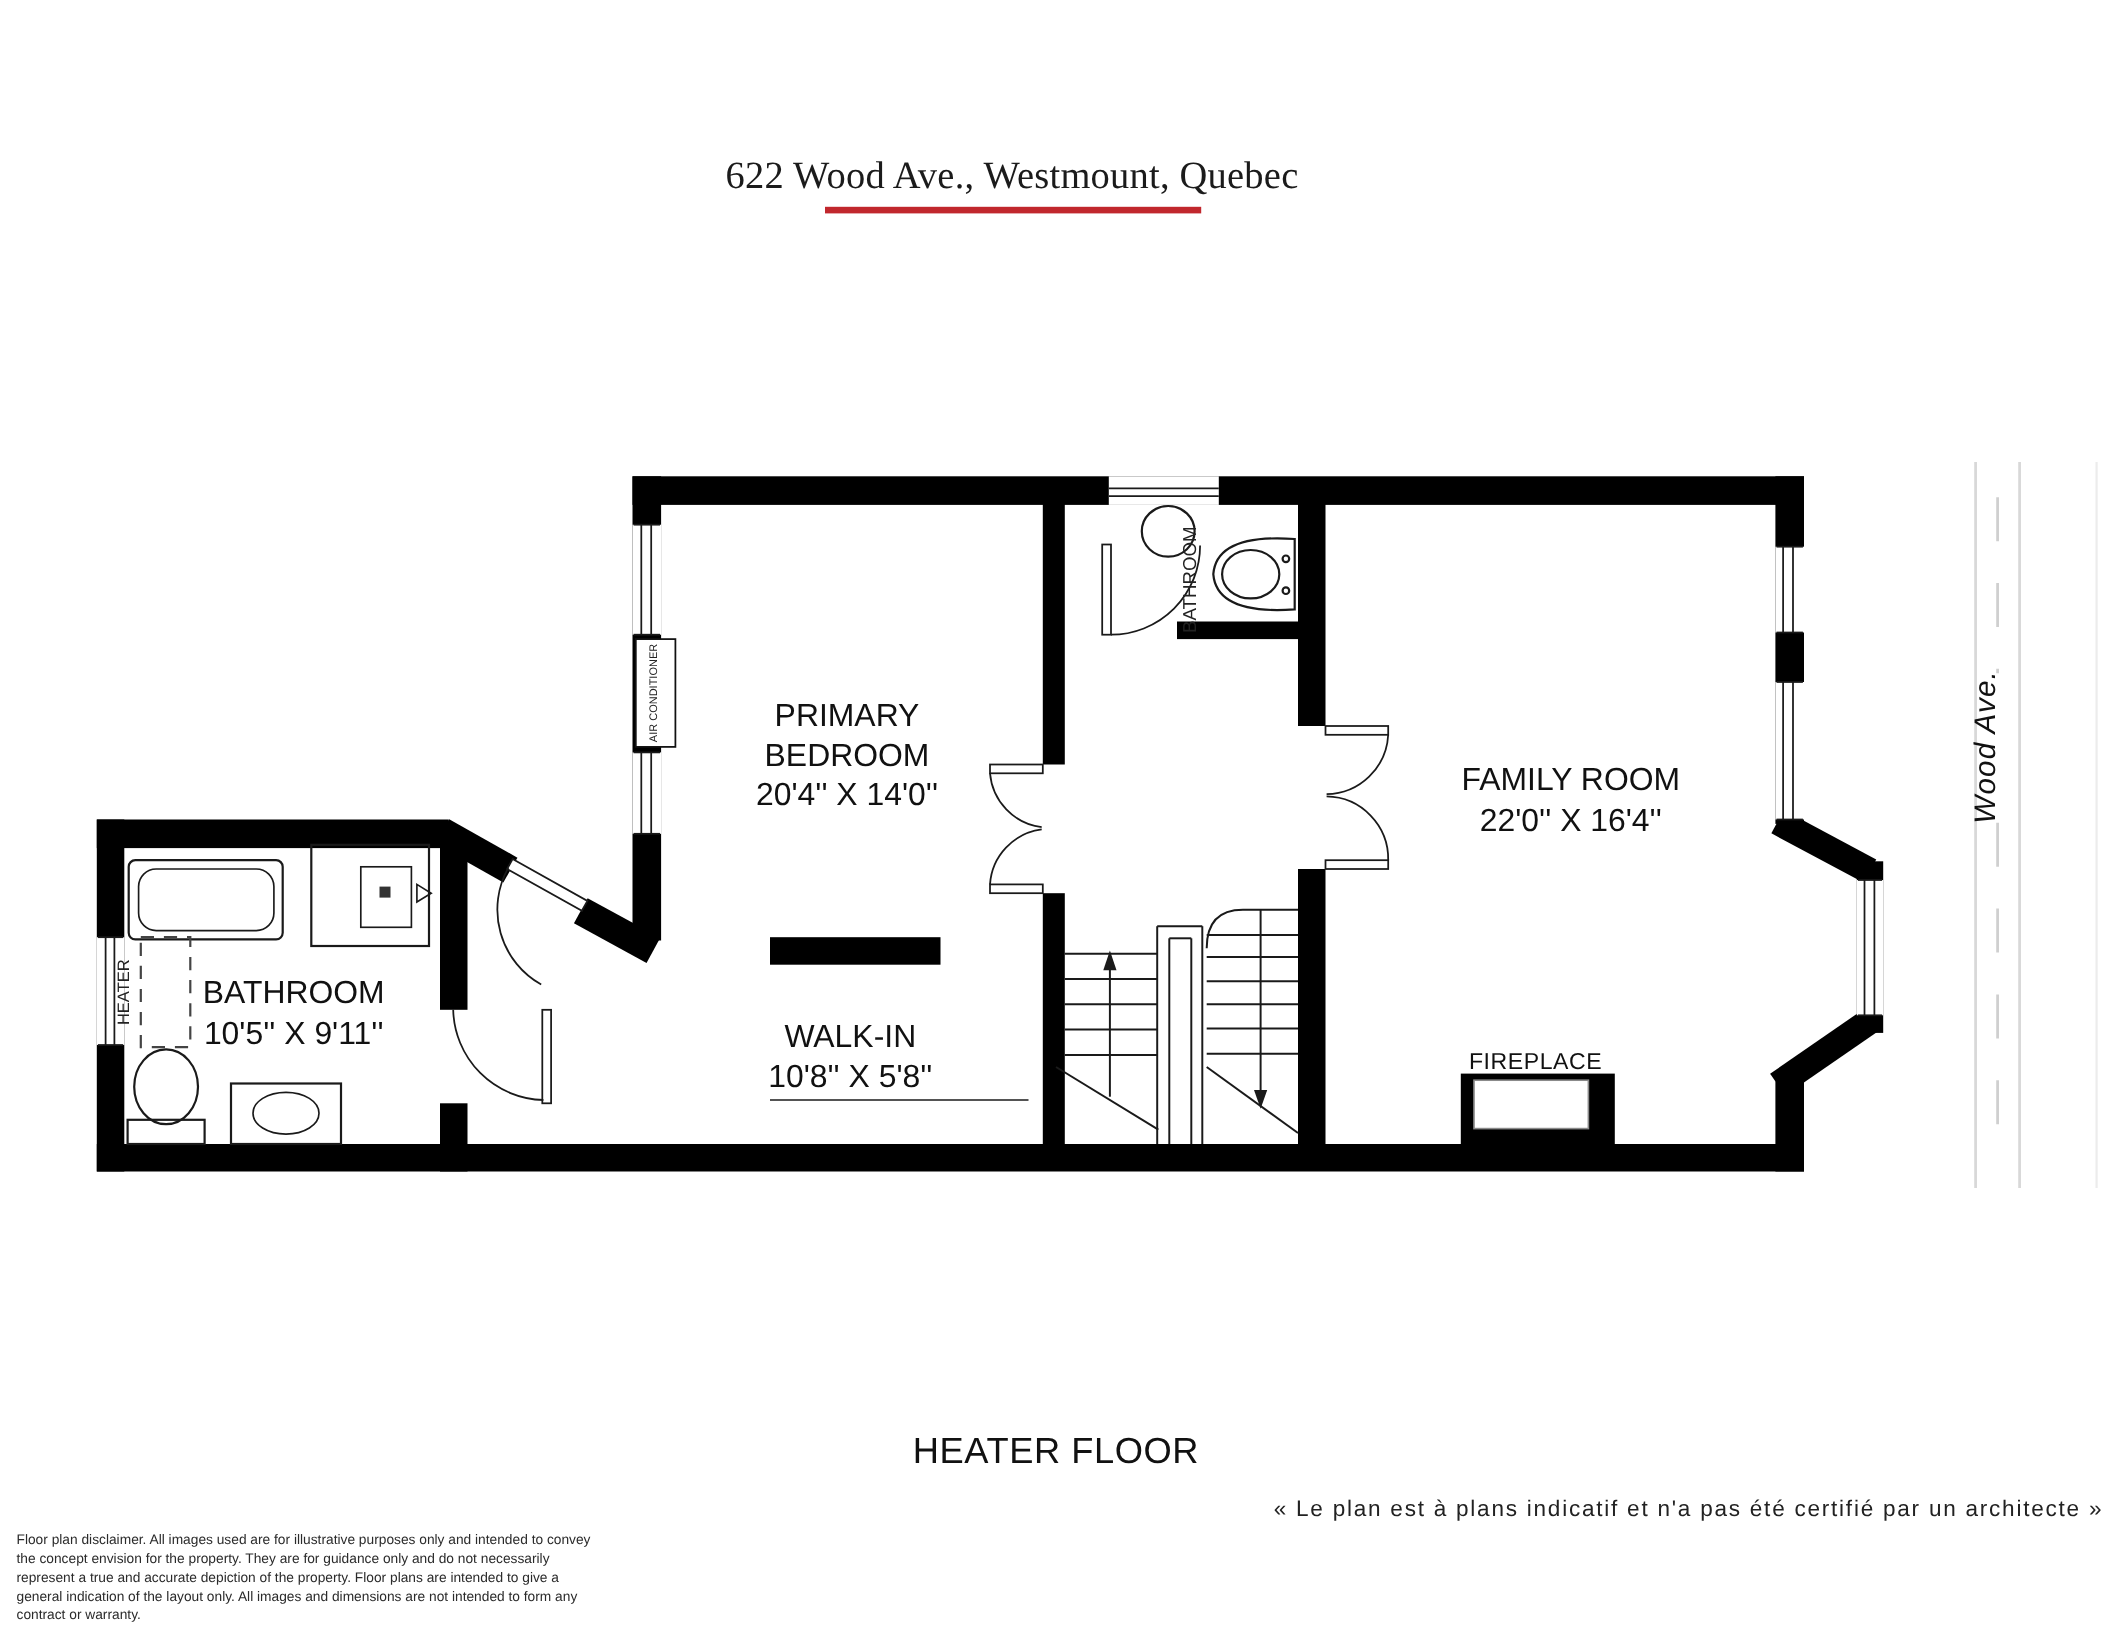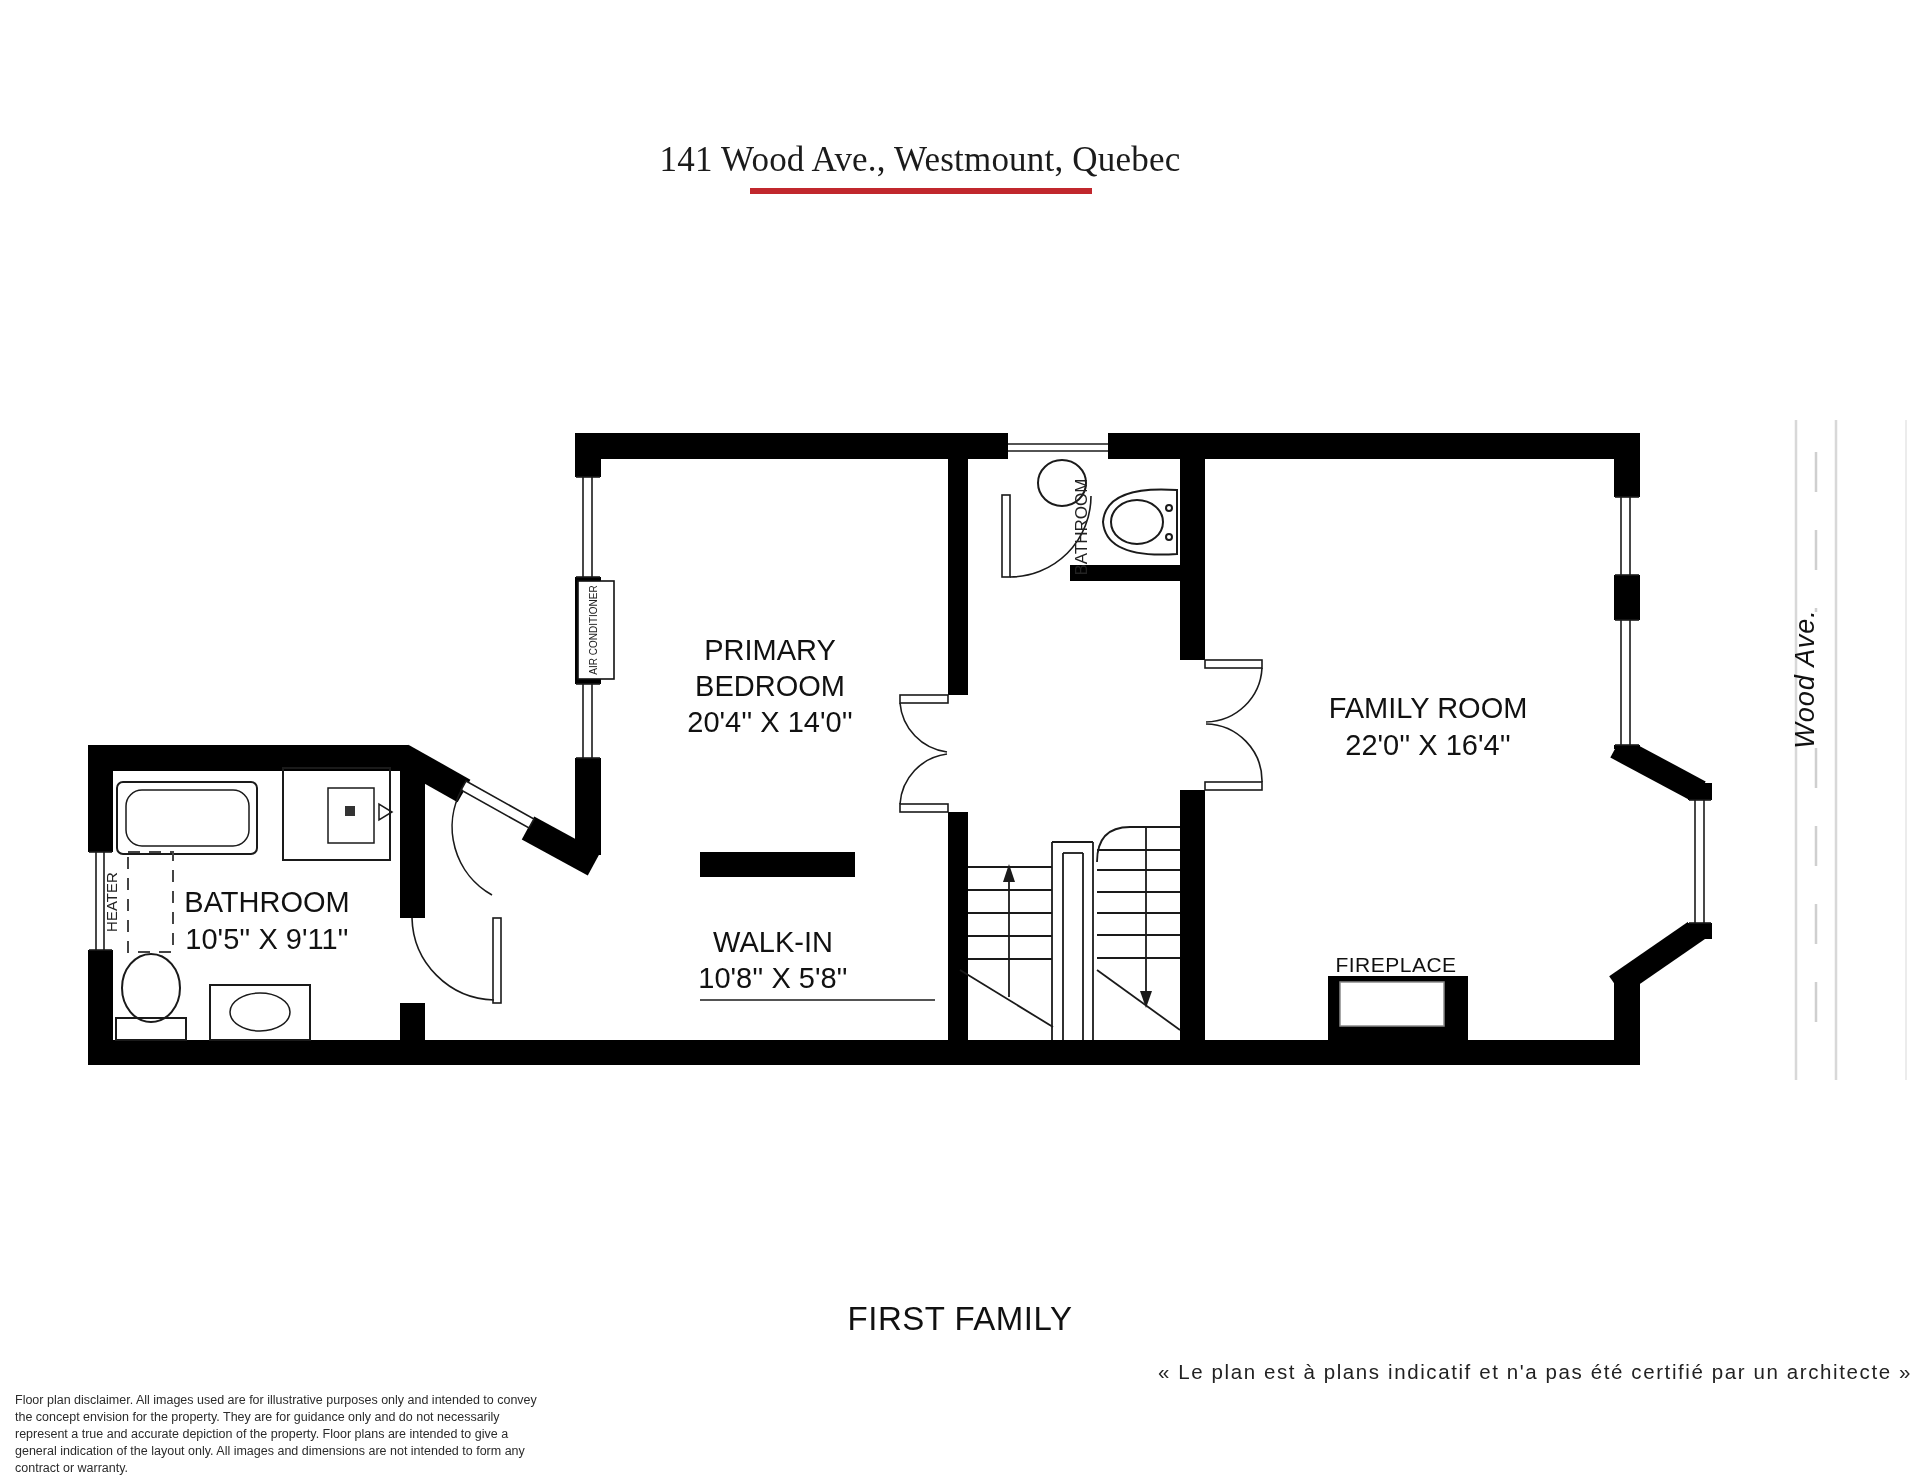--- a/index.html
+++ b/index.html
@@ -16,21 +16,21 @@
          letter-spacing:1.6px;white-space:nowrap;}
   .disclaimer{position:absolute;top:1372px;left:15px;width:532px;font-size:12.5px;
          line-height:1.35;color:#2b2b2b;margin-top:20px;}
   svg text{font-family:"Liberation Sans",sans-serif;fill:#111;}
   .room-label{font-size:29px;}
   .small-vert{fill:#222;}
 </style>
 </head>
 <body>
 
-<div class="title">141 Wood Ave., Westmount, Quebec</div>
+<div class="title">622 Wood Ave., Westmount, Quebec</div>
 <div class="title-underline"></div>
 
 <svg width="1920" height="1483" viewBox="0 0 1920 1483" style="position:absolute;top:0;left:0;">
 
   <g>
     <line x1="1796" y1="420" x2="1796" y2="1080" stroke="#d8d8d8" stroke-width="2.5"></line>
     <line x1="1836" y1="420" x2="1836" y2="1080" stroke="#d8d8d8" stroke-width="2.5"></line>
     <line x1="1906" y1="420" x2="1906" y2="1080" stroke="#ececec" stroke-width="2"></line>
     <line x1="1816" y1="452" x2="1816" y2="612" stroke="#cfcfcf" stroke-width="2.5" stroke-dasharray="40 38"></line>
     <line x1="1816" y1="748" x2="1816" y2="1058" stroke="#cfcfcf" stroke-width="2.5" stroke-dasharray="40 38"></line>
@@ -233,15 +233,15 @@
     <g>
       <text class="room-label" x="773" y="952" text-anchor="middle">WALK-IN</text>
       <text class="room-label" x="773" y="988" text-anchor="middle">10'8'' X 5'8''</text>
     </g>
     <text x="1087" y="527" transform="rotate(-90 1087 527)" text-anchor="middle" font-size="17" class="small-vert">BATHROOM</text>
     <text x="117" y="902" transform="rotate(-90 117 902)" text-anchor="middle" font-size="15" class="small-vert">HEATER</text>
     <text x="597" y="630" transform="rotate(-90 597 630)" text-anchor="middle" font-size="10" class="small-vert">AIR CONDITIONER</text>
   </g>
 </svg>
 
-<div class="floor-label">FIRST FAMILY</div>
+<div class="floor-label">HEATER FLOOR</div>
 <div class="french-note">« Le plan est à plans indicatif et n'a pas été certifié par un architecte »</div>
 <div class="disclaimer">Floor plan disclaimer. All images used are for illustrative purposes only and intended to convey the concept envision for the property. They are for guidance only and do not necessarily represent a true and accurate depiction of the property. Floor plans are intended to give a general indication of the layout only. All images and dimensions are not intended to form any contract or warranty.</div>
 
 </body></html>

